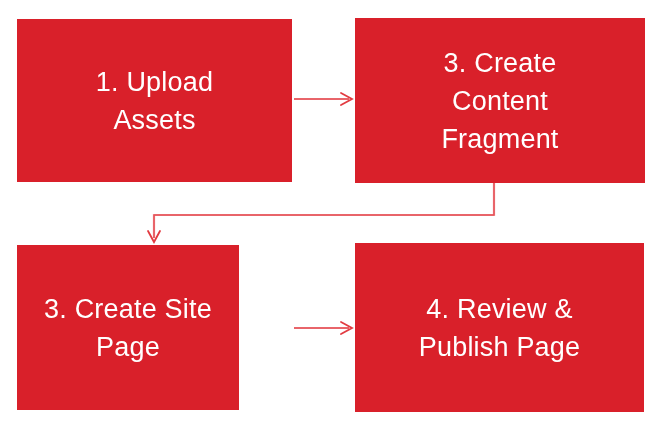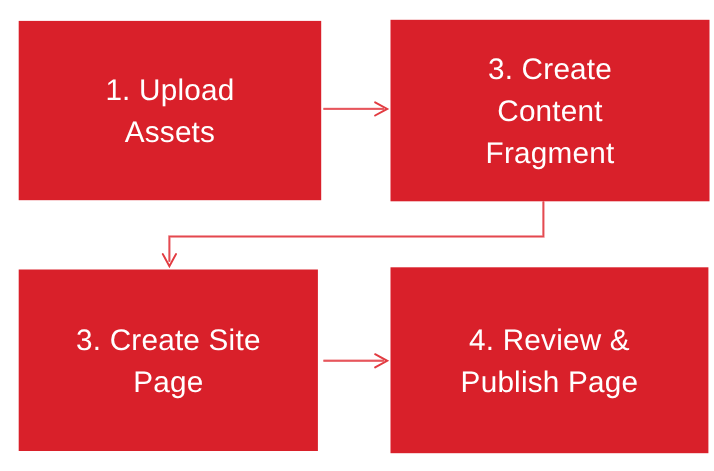--- a/index.html
+++ b/index.html
@@ -26,21 +26,21 @@
   }
   .box-label {
     white-space: pre-line;
     font-size: 27px;
     line-height: 38px;
     font-weight: 400;
     letter-spacing: 0.2px;
   }
   #box-1 { left: 17px;  top: 19px;  width: 275px; height: 163px; align-items: center; }
   #box-2 { left: 355px; top: 18px;  width: 290px; height: 165px; }
-  #box-3 { left: 17px;  top: 245px; width: 272px; height: 165px; }
+  #box-3 { left: 17px;  top: 245px; width: 222px; height: 165px; }
   #box-4 { left: 355px; top: 243px; width: 289px; height: 169px; }
   .connector-layer {
     position: absolute;
     left: 0; top: 0;
     width: 649px;
     height: 428px;
     pointer-events: none;
   }
   .arrow-shaft {
     stroke: #ed8186;

